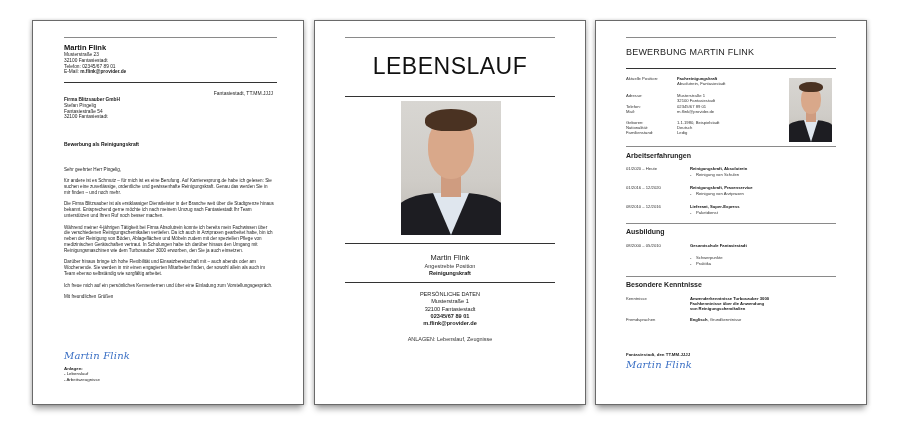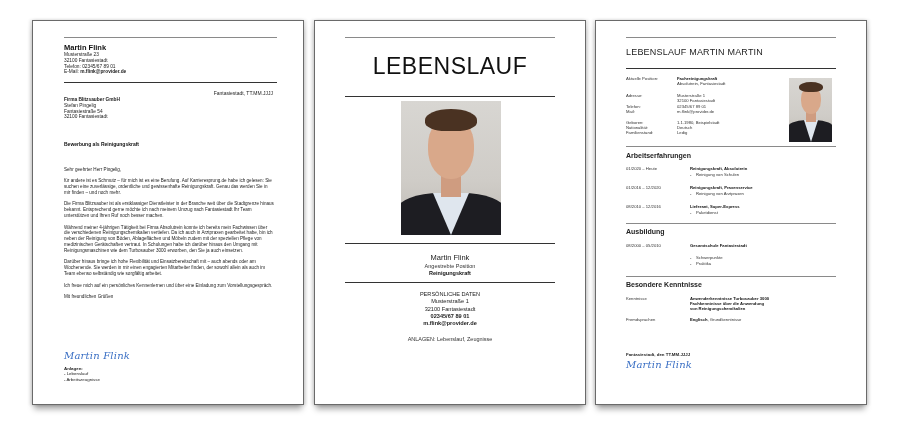--- a/index.html
+++ b/index.html
@@ -128,21 +128,21 @@
     <div>Musterstraße 1</div>
     <div>32100 Fantasiestadt</div>
     <div class="b">02345/67 89 01</div>
     <div class="b">m.flink@provider.de</div>
   </div>
   <div class="abs p2-att">ANLAGEN: Lebenslauf, Zeugnisse</div>
 </div>
 
 <div class="page" id="p3">
   <div class="rule" style="left:30px; right:30px; top:16px;"></div>
-  <div class="abs p3-title">LEBENSLAUF MARTIN MARTIN</div>
+  <div class="abs p3-title">BEWERBUNG MARTIN FLINK</div>
   <div class="rule dark" style="left:30px; right:30px; top:47px;"></div>
 
   <div class="kv" style="left:30px; top:55px; width:160px; height:70px;">
     <div class="k" style="top:0;">Aktuelle Position:</div>
     <div class="v" style="top:0;"><b>Fachreinigungskraft</b></div>
     <div class="v" style="top:5px;">Absolutrein, Fantasiestadt</div>
     <div class="k" style="top:17px;">Adresse:</div>
     <div class="v" style="top:17px;">Musterstraße 1</div>
     <div class="v" style="top:22px;">32100 Fantasiestadt</div>
     <div class="k" style="top:28px;">Telefon:</div>

